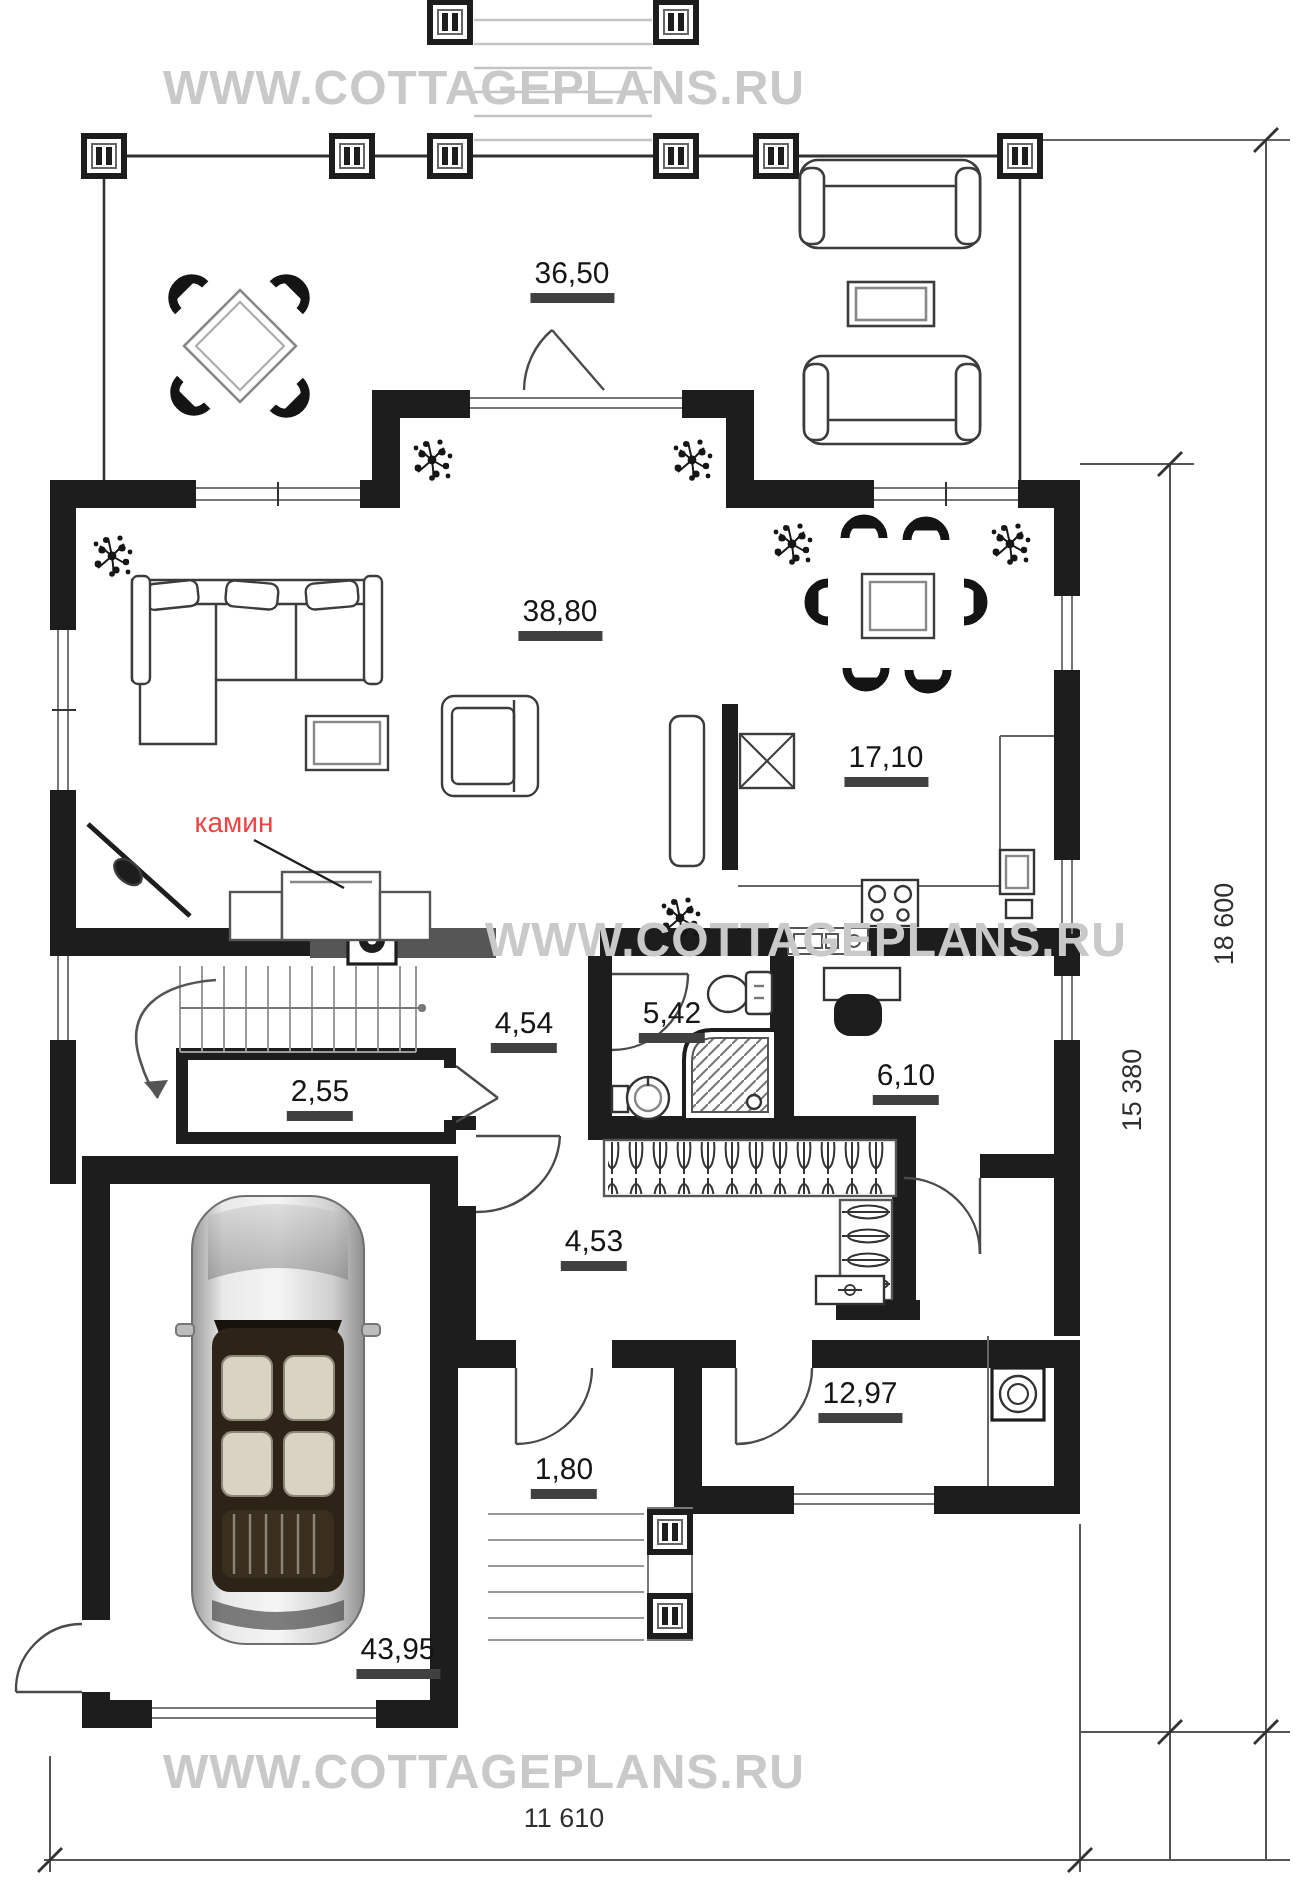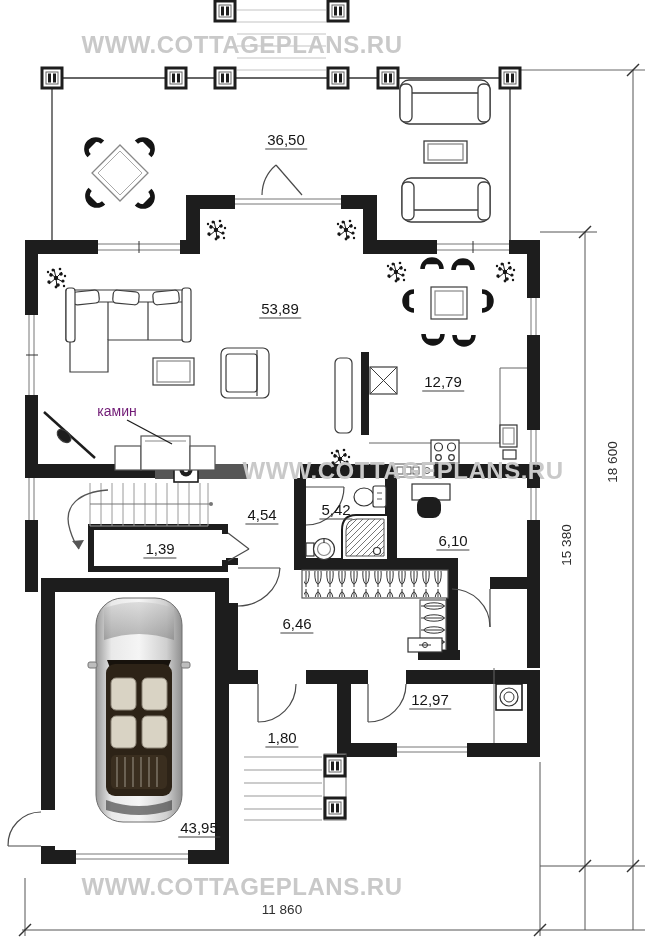--- a/index.html
+++ b/index.html
@@ -3,23 +3,23 @@
 <meta charset="utf-8">
 <style>
   html,body{margin:0;padding:0;background:#fff;}
   #canvas{position:relative;width:648px;height:941px;background:#fff;overflow:hidden;
           font-family:"Liberation Sans",sans-serif;}
   #plan-svg{position:absolute;left:0;top:0;}
   .wm{position:absolute;transform:translate(-50%,-50%);white-space:nowrap;
       font-weight:700;font-size:24px;letter-spacing:.5px;color:#c9c9c9;z-index:5;}
   .lbl{position:absolute;transform:translate(-50%,-50%);white-space:nowrap;
        font-size:15px;color:#151515;z-index:6;
-       border-bottom:1px solid #404040;padding:0 2px 1px 2px;}
+       border-bottom:5px solid #404040;padding:0 2px 1px 2px;}
   .txt{position:absolute;transform:translate(-50%,-50%);white-space:nowrap;
-       font-size:14px;color:#701a75;z-index:6;}
+       font-size:14px;color:#ef4444;z-index:6;}
   .dim{position:absolute;transform:translate(-50%,-50%);white-space:nowrap;
        font-size:13.5px;color:#2f2f2f;z-index:6;}
   .dim.rot{transform:translate(-50%,-50%) rotate(-90deg);}
 </style>
 </head>
 <body>
 
 <div id="canvas">
 
 <svg id="plan-svg" width="648" height="941" viewBox="0 0 648 941">
@@ -419,30 +419,30 @@
           <line x1="534" y1="936" x2="546" y2="924"></line>
     </g>
   </g>
 </svg>
 
 <div class="wm" style="left:242px;top:45px">WWW.COTTAGEPLANS.RU</div>
 <div class="wm" style="left:403px;top:471px">WWW.COTTAGEPLANS.RU</div>
 <div class="wm" style="left:242px;top:887px">WWW.COTTAGEPLANS.RU</div>
 
 <div class="lbl" style="left:286px;top:140px">36,50</div>
-<div class="lbl" style="left:280px;top:309px">53,89</div>
-<div class="lbl" style="left:443px;top:382px">12,79</div>
+<div class="lbl" style="left:280px;top:309px">38,80</div>
+<div class="lbl" style="left:443px;top:382px">17,10</div>
 <div class="lbl" style="left:262px;top:515px">4,54</div>
 <div class="lbl" style="left:336px;top:510px">5,42</div>
 <div class="lbl" style="left:453px;top:541px">6,10</div>
-<div class="lbl" style="left:160px;top:549px">1,39</div>
-<div class="lbl" style="left:297px;top:624px">6,46</div>
+<div class="lbl" style="left:160px;top:549px">2,55</div>
+<div class="lbl" style="left:297px;top:624px">4,53</div>
 <div class="lbl" style="left:430px;top:700px">12,97</div>
 <div class="lbl" style="left:282px;top:738px">1,80</div>
 <div class="lbl" style="left:199px;top:828px">43,95</div>
 
 <div class="txt" style="left:117px;top:411px">камин</div>
 
-<div class="dim" style="left:282px;top:909px">11 860</div>
+<div class="dim" style="left:282px;top:909px">11 610</div>
 <div class="dim rot" style="left:566px;top:545px">15 380</div>
 <div class="dim rot" style="left:612px;top:462px">18 600</div>
 
 </div>
 
 </body></html>

